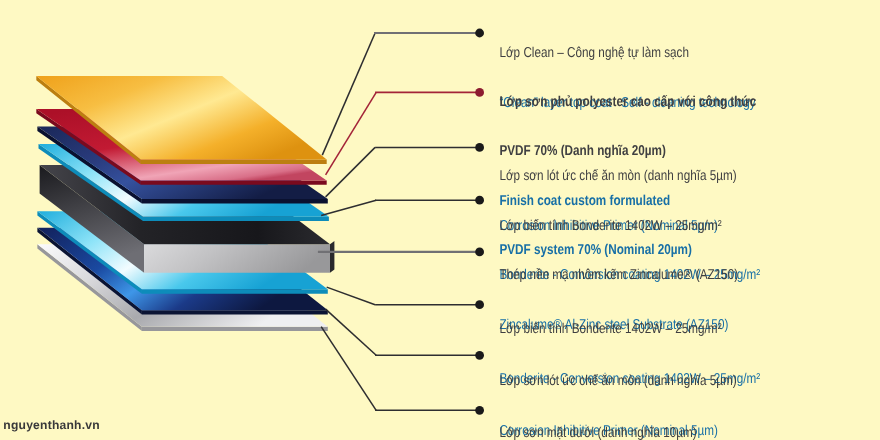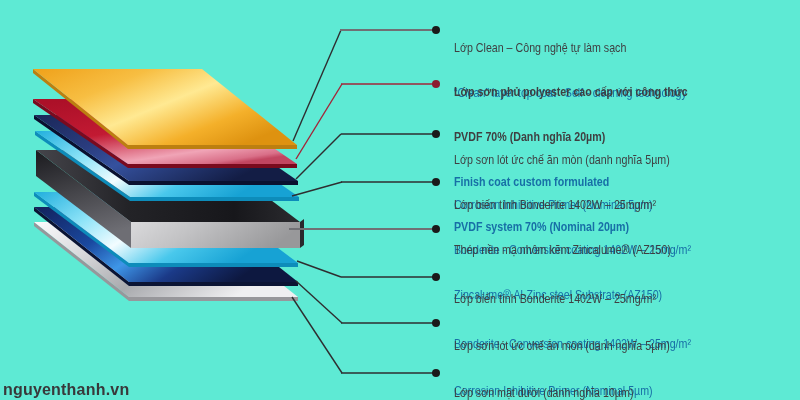--- a/index.html
+++ b/index.html
@@ -1,30 +1,30 @@
 <!DOCTYPE html>
 <html><head>
 <meta charset="utf-8">
 <style>
   html,body{margin:0;padding:0;background:#fff;}
   #stage{
-    position:relative;width:800px;height:400px;background:#5eead4;overflow:hidden;
+    position:relative;width:800px;height:400px;background:#fef9c3;overflow:hidden;
     font-family:"Liberation Sans","DejaVu Sans",sans-serif;
   }
   #diagram-svg{position:absolute;left:0;top:0;}
   .label{
     position:absolute;left:454px;white-space:pre;line-height:15px;font-size:13px;
     transform:scaleX(.82);transform-origin:0 0;
   }
   .lline{white-space:pre;}
   .vn{color:#3F3F41;}
   .en{color:#176FA6;}
   .bold .lline{font-weight:bold;}
   #watermark{
-    position:absolute;left:3px;top:381px;font-size:16px;font-weight:bold;color:#38383A;
+    position:absolute;left:3px;top:381px;font-size:11px;font-weight:bold;color:#38383A;
     letter-spacing:.2px;
   }
 </style>
 </head>
 <body>
 
 <div id="stage">
 
   <svg id="diagram-svg" width="800" height="400" viewBox="0 0 800 400">
     <defs>

